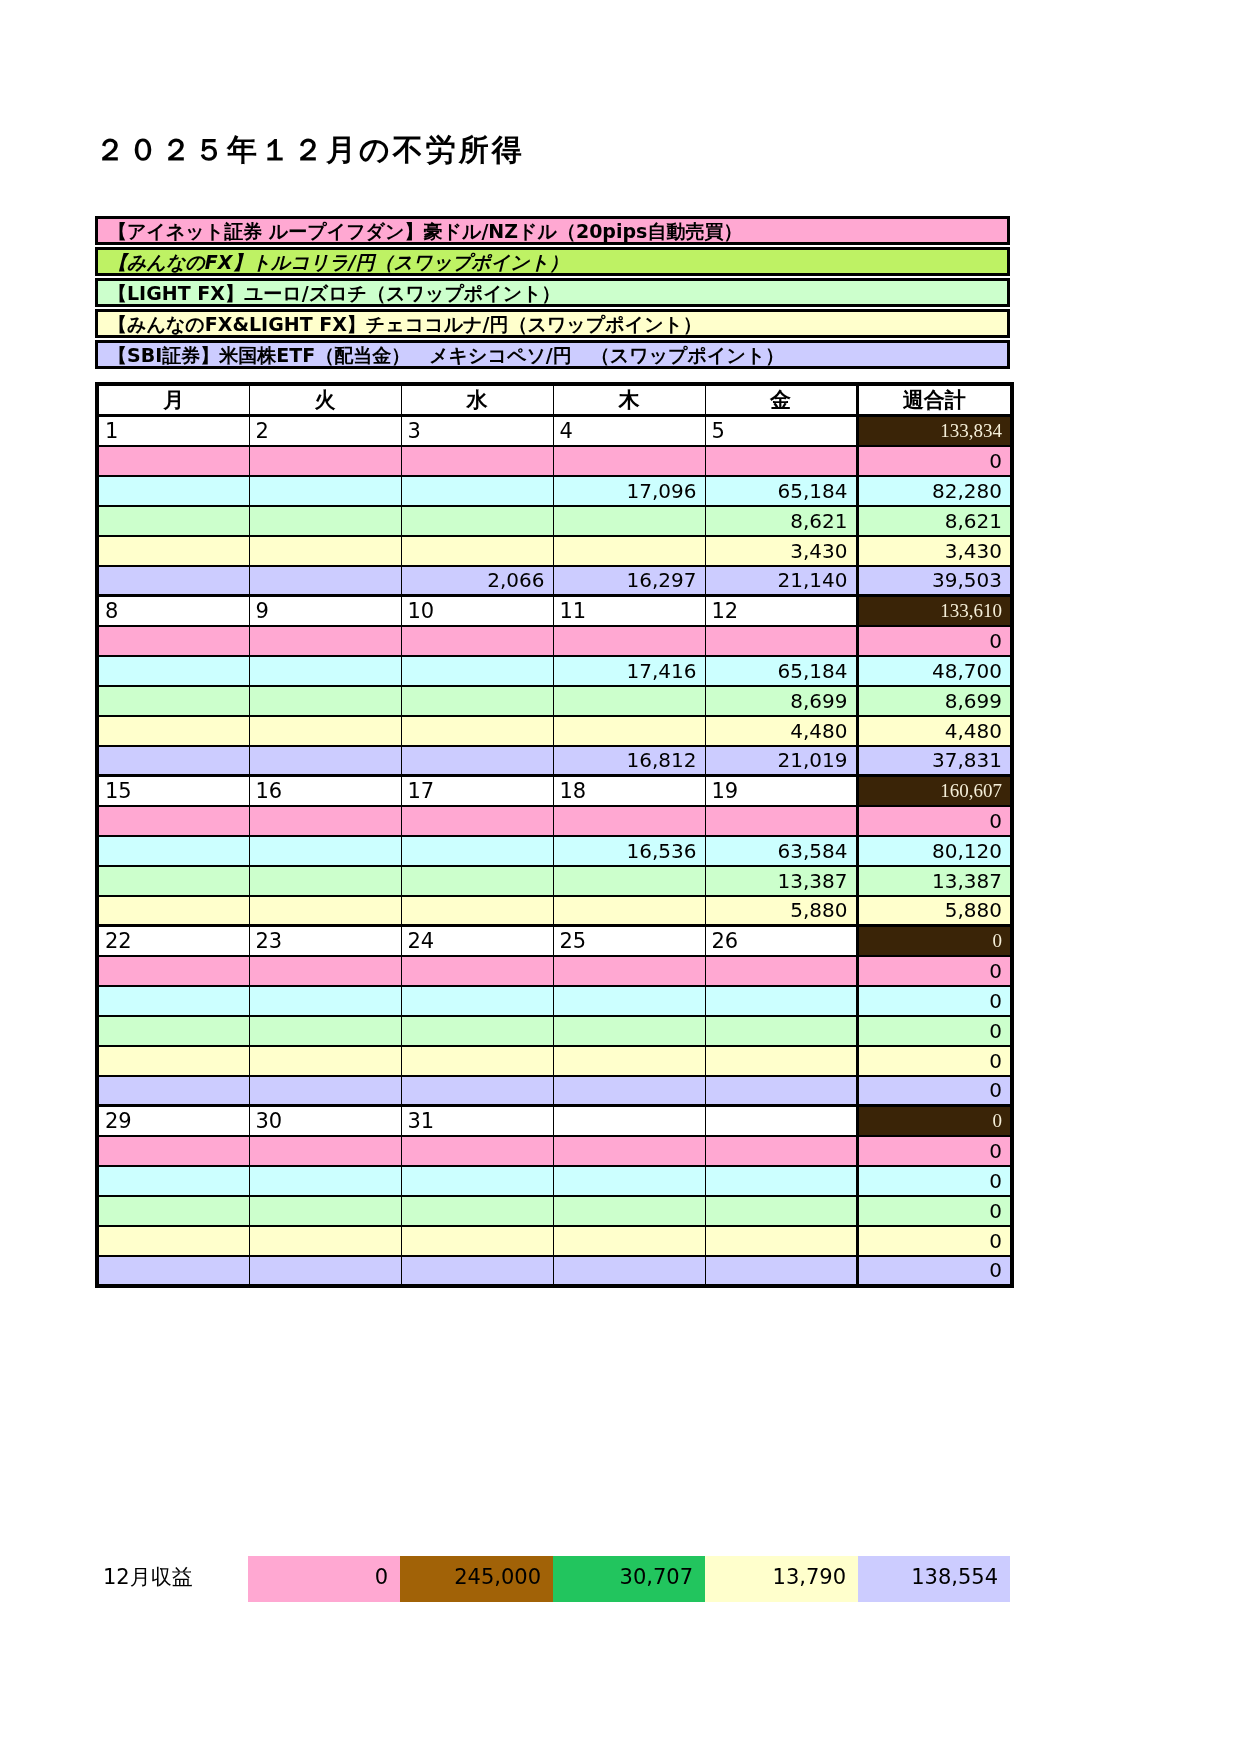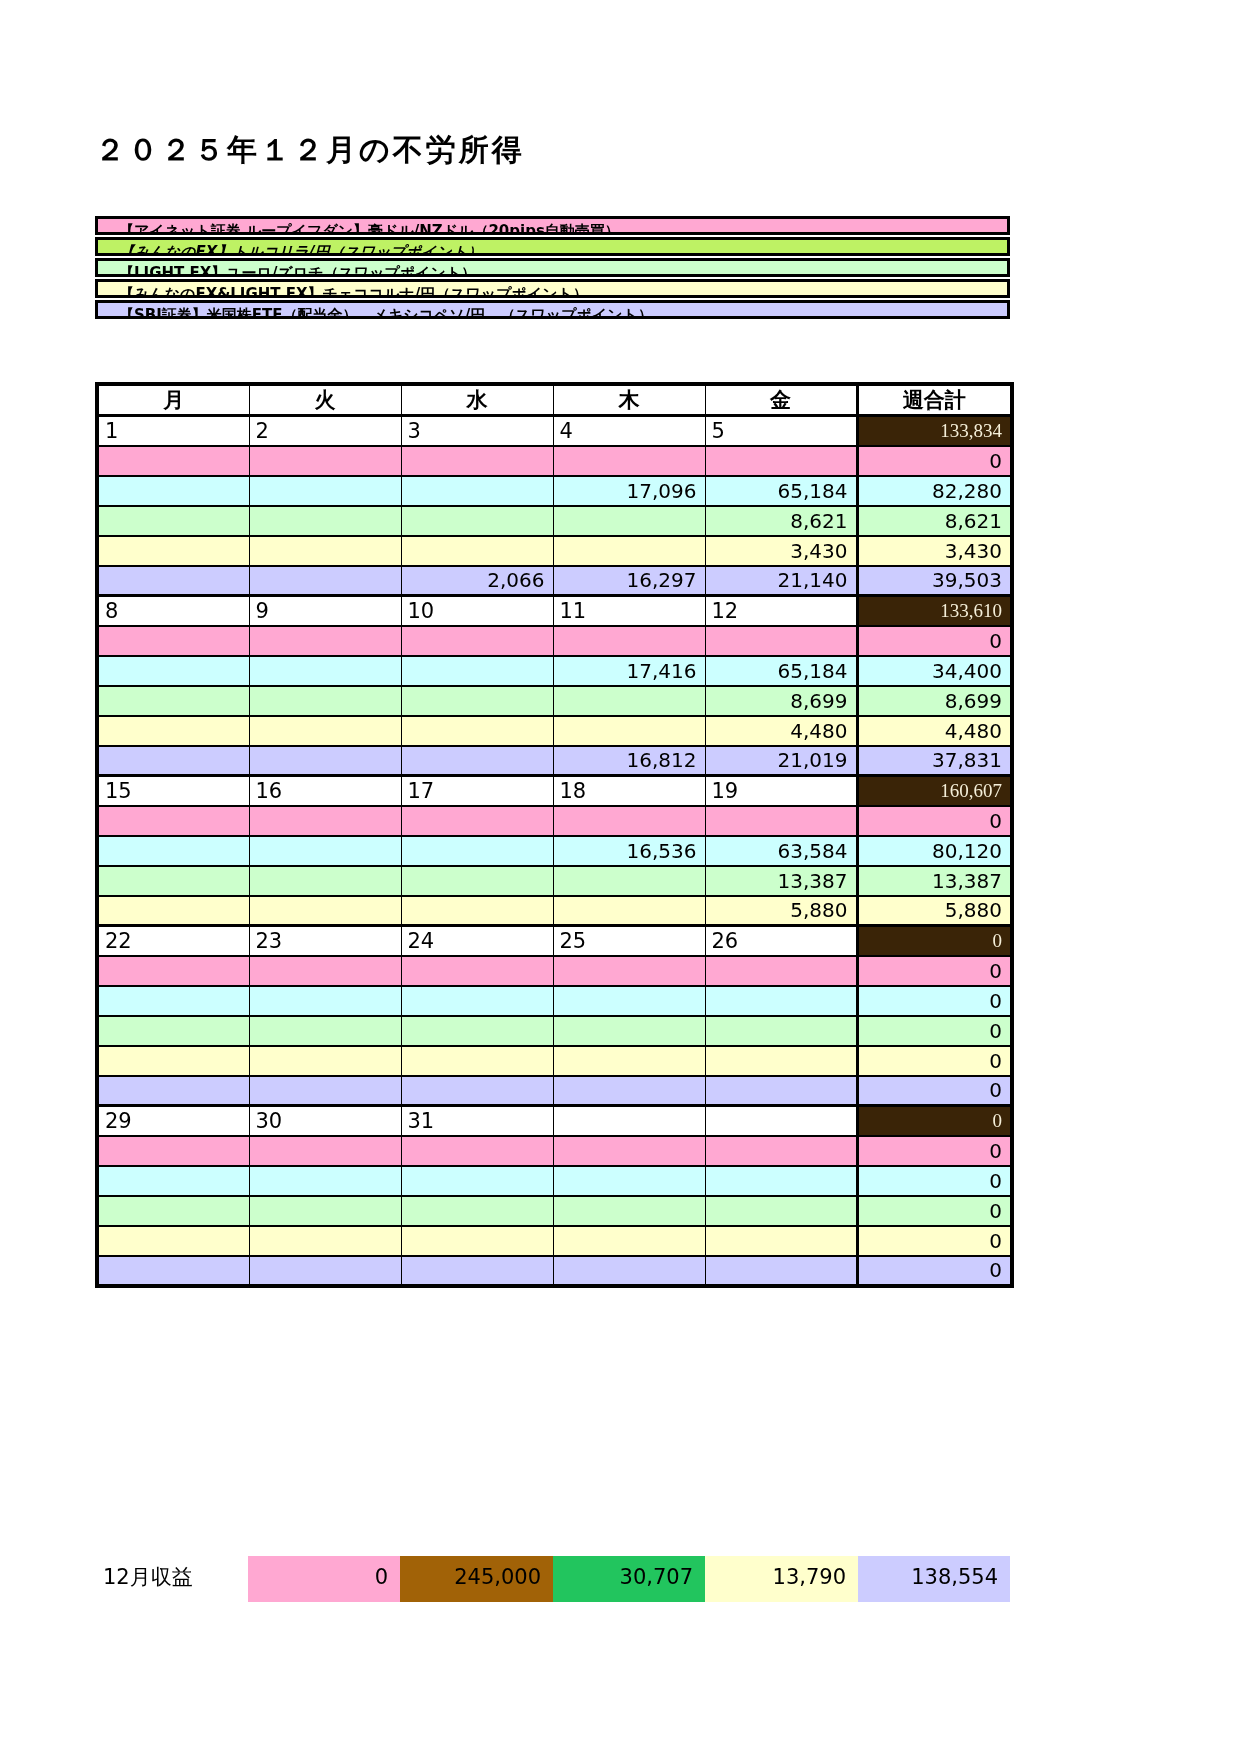--- a/index.html
+++ b/index.html
@@ -6,22 +6,22 @@
   body{
     width:1240px;height:1754px;background:#ffffff;position:relative;
     font-family:"DejaVu Sans","Liberation Sans",sans-serif;color:#000;
   }
   .title{
     position:absolute;top:130px;left:95px;width:915px;margin:0;
     text-align:left;font-size:30px;font-weight:bold;letter-spacing:3px;
   }
   .legend{position:absolute;top:216px;left:95px;width:915px;}
   .legend-row{
-    box-sizing:border-box;height:19px;border:3px solid #000;margin-bottom:2px;
-    padding-left:21px;font-size:15px;font-weight:bold;line-height:25px;
+    box-sizing:border-box;height:29px;border:3px solid #000;margin-bottom:2px;
+    padding-left:10px;font-size:19px;font-weight:bold;line-height:25px;
     overflow:hidden;white-space:nowrap;
   }
   table.calendar{
     position:absolute;top:382px;left:95px;width:915px;
     border-collapse:collapse;table-layout:fixed;border:4px solid #000;
   }
   .calendar th,.calendar td{
     box-sizing:border-box;height:30px;padding:0 8px;
     border:1px solid #000;border-top-width:2px;border-bottom-width:2px;
     font-size:20px;overflow:hidden;white-space:nowrap;
@@ -151,21 +151,21 @@
           <td class="value-cell"></td>
           <td class="value-cell"></td>
           <td class="value-cell total-col">0</td>
         </tr>
         <tr class="cat-cyan">
           <td class="value-cell"></td>
           <td class="value-cell"></td>
           <td class="value-cell"></td>
           <td class="value-cell">17,416</td>
           <td class="value-cell">65,184</td>
-          <td class="value-cell total-col">34,400</td>
+          <td class="value-cell total-col">48,700</td>
         </tr>
         <tr class="cat-green">
           <td class="value-cell"></td>
           <td class="value-cell"></td>
           <td class="value-cell"></td>
           <td class="value-cell"></td>
           <td class="value-cell">8,699</td>
           <td class="value-cell total-col">8,699</td>
         </tr>
         <tr class="cat-yellow">

